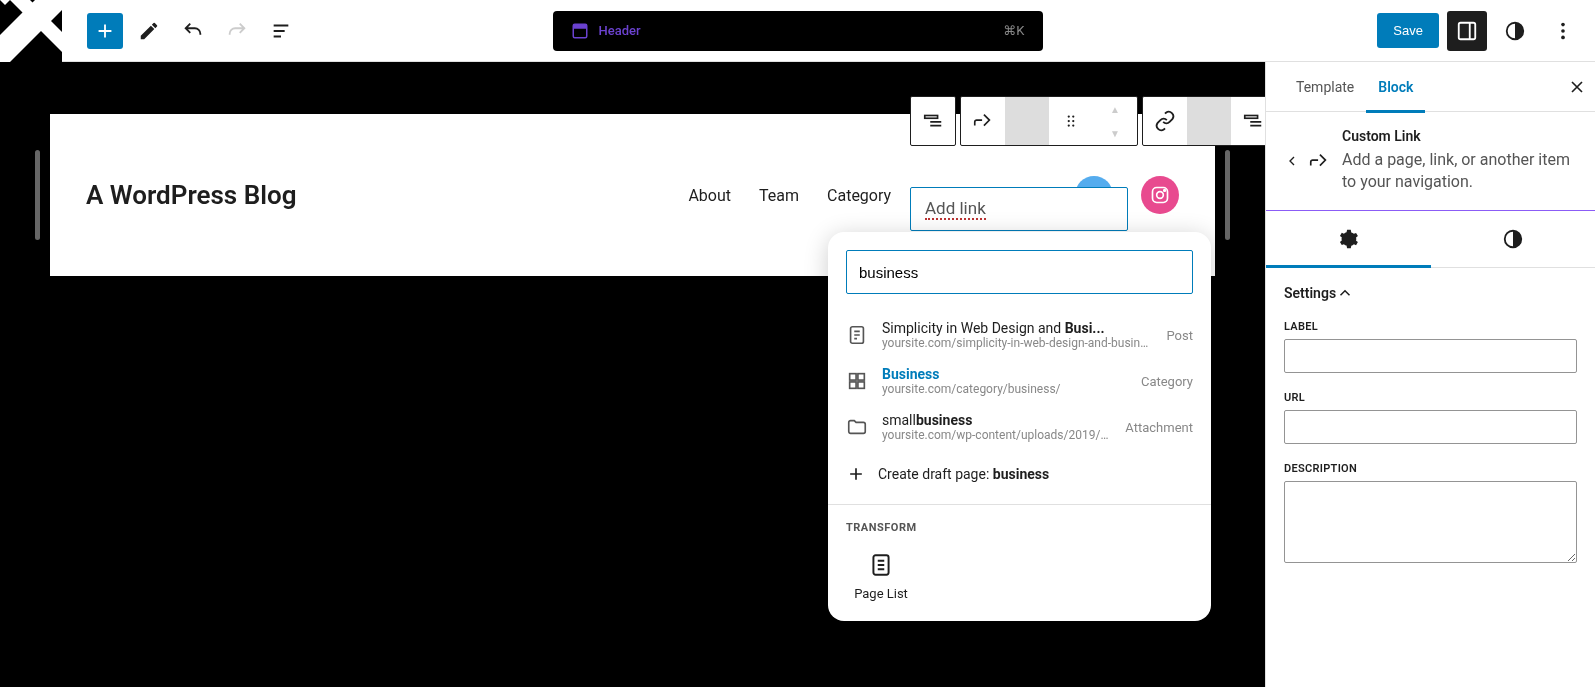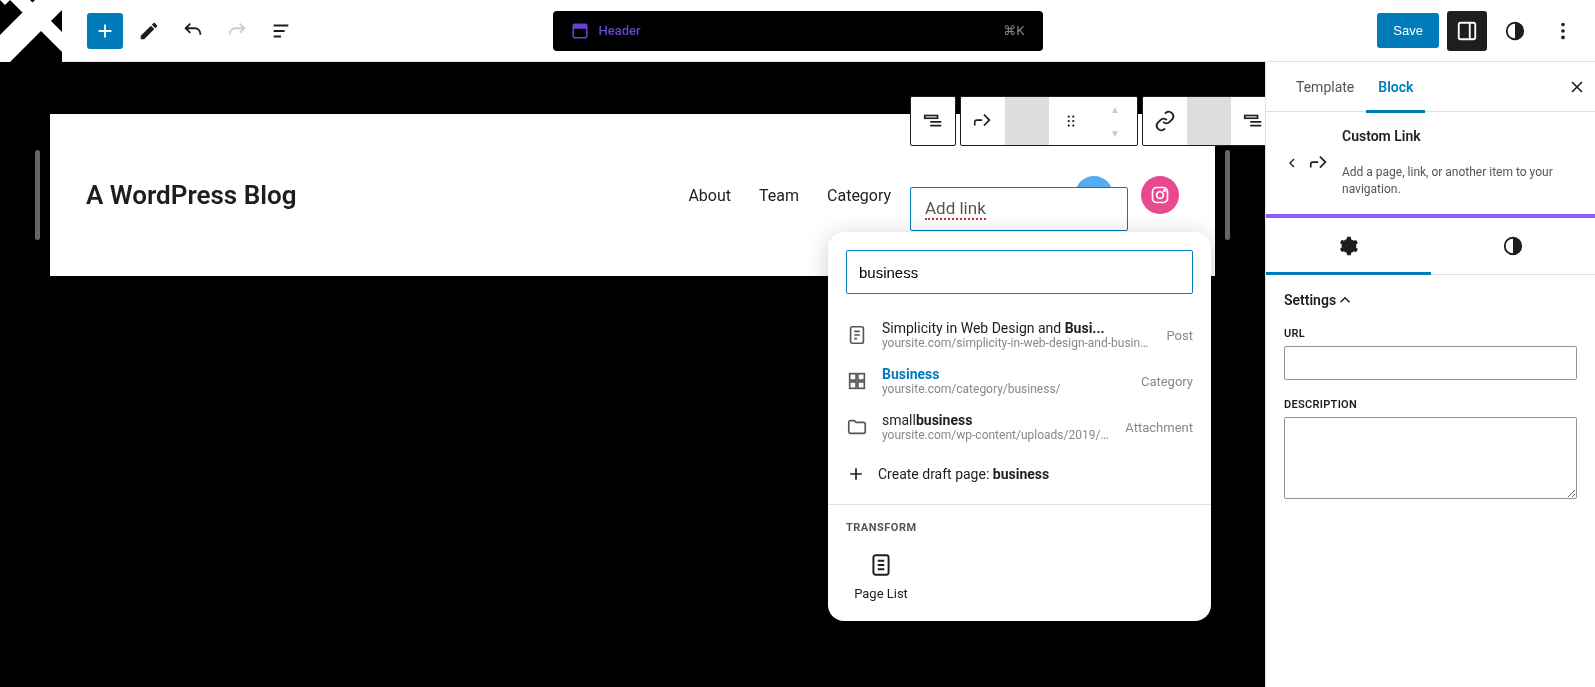--- a/index.html
+++ b/index.html
@@ -61,24 +61,24 @@
 .transform-heading { font-size: 11px; font-weight: 700; color: #555; letter-spacing: 0.5px; }
 .transform-item { display: flex; flex-direction: column; align-items: center; gap: 8px; width: 70px; margin-top: 18px; cursor: pointer; }
 .transform-item-label { font-size: 13px; }
 
 .sidebar { width: 330px; border-left: 1px solid #e0e0e0; display: flex; flex-direction: column; }
 .sb-tabs { display: flex; align-items: center; height: 50px; border-bottom: 1px solid #e0e0e0; padding: 0 8px 0 18px; position: relative; }
 .sb-tab { padding: 0 12px; height: 50px; display: flex; align-items: center; font-size: 14px; cursor: pointer; color: #555; }
 .sb-tab.active { color: #007cba; font-weight: 600; position: relative; }
 .sb-tab.active::after { content: ""; position: absolute; bottom: -1px; left: 0; right: 0; height: 3px; background: #007cba; }
 .sb-close { margin-left: auto; cursor: pointer; }
-.sb-block-header { padding: 16px 18px; display: flex; gap: 12px; border-bottom: 4px solid #8b5cf6; }
+.sb-block-header { padding: 16px 18px; display: flex; gap: 12px; border-bottom: 1px solid #8b5cf6; }
 .sb-block-icons { display: flex; align-items: center; gap: 8px; color: #1e1e1e; }
 .sb-block-title { font-weight: 600; font-size: 14px; }
-.sb-block-desc { font-size: 12px; color: #555; margin-top: 20px; line-height: 1.4; }
+.sb-block-desc { font-size: 16px; color: #555; margin-top: 5px; line-height: 1.4; }
 .sb-subtabs { display: flex; border-bottom: 1px solid #e0e0e0; }
 .sb-subtab { flex: 1; height: 56px; display: flex; align-items: center; justify-content: center; cursor: pointer; position: relative; }
 .sb-subtab.active::after { content: ""; position: absolute; bottom: -1px; left: 0; right: 0; height: 3px; background: #007cba; }
 .sb-panel { padding: 16px 18px; }
 .sb-panel-title { font-weight: 600; font-size: 14px; display: flex; justify-content: flex-start; align-items: center; cursor: pointer; }
 .sb-field { margin-top: 18px; }
 .sb-label { font-size: 11px; font-weight: 600; letter-spacing: 0.3px; color: #1e1e1e; text-transform: uppercase; }
 .sb-input { width: 100%; height: 34px; border: 1px solid #949494; border-radius: 2px; margin-top: 6px; padding: 0 8px; }
 .sb-textarea { width: 100%; height: 82px; border: 1px solid #949494; border-radius: 2px; margin-top: 6px; padding: 6px 8px; resize: vertical; }
 .sb-hint { font-size: 12px; color: #555; margin-top: 8px; line-height: 1.4; }
@@ -343,20 +343,24 @@
       </div>
     </div>
     <div class="sb-panel">
       <div class="sb-panel-title">
         <span>Settings</span>
         <svg width="18" height="18" viewBox="0 0 24 24" fill="none" stroke="#1e1e1e" stroke-width="2">
             <path d="M6 15l6-6 6 6"></path>
           </svg>
       </div>
       <div class="sb-field">
+        <div class="sb-label">LABEL</div>
+        <input class="sb-input" type="text" style="">
+      </div>
+      <div class="sb-field">
         <div class="sb-label">URL</div>
         <input class="sb-input" type="text" style="">
       </div>
       <div class="sb-field">
         <div class="sb-label">DESCRIPTION</div>
         <textarea class="sb-textarea" style=""></textarea>
       </div>
     </div>
   </div>
 </div>

